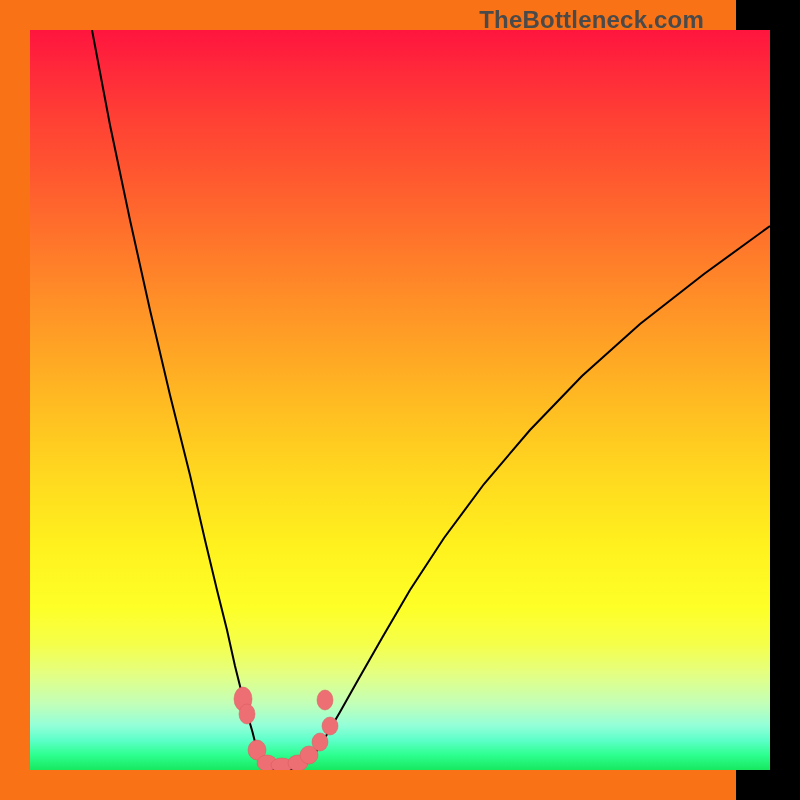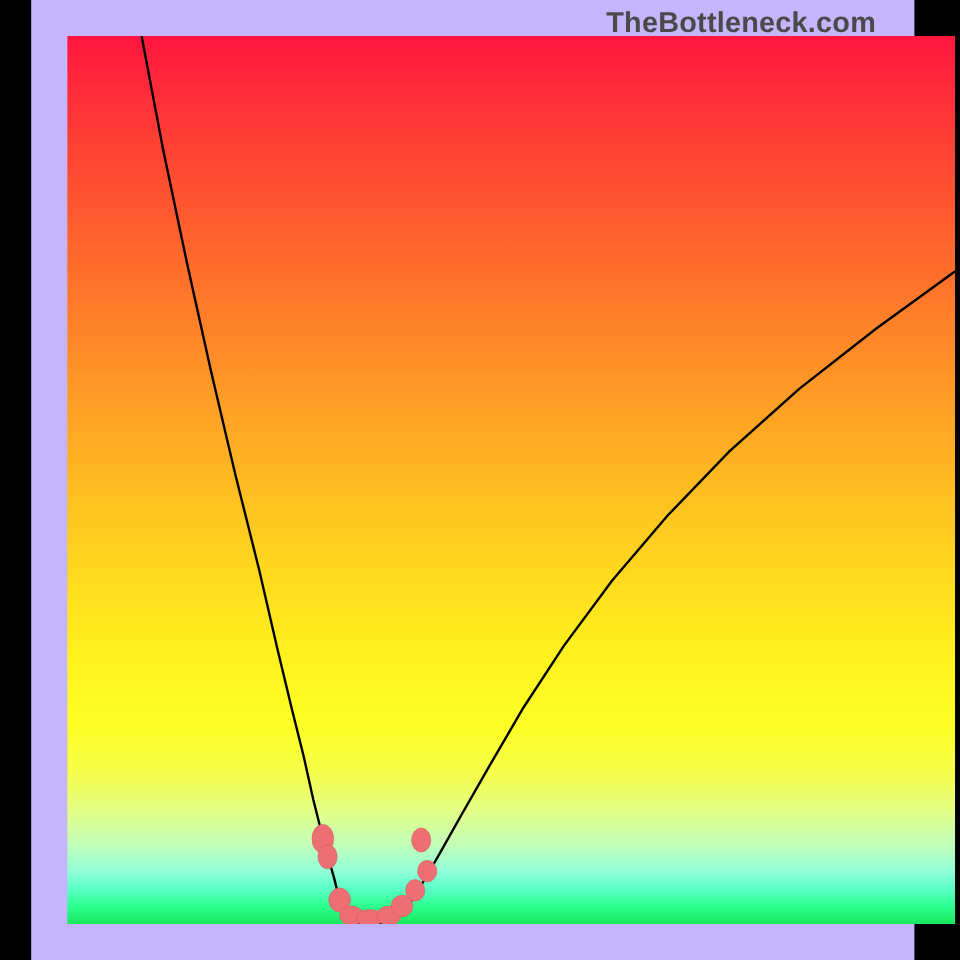--- a/index.html
+++ b/index.html
@@ -8,22 +8,21 @@
     width: 800px;
     height: 800px;
     overflow: hidden;
     background: #000;
     font-family: Arial, Helvetica, sans-serif;
   }
   .frame {
     position: absolute;
     left: 0; top: 0;
     width: 736px; height: 800px;
-    background: #c4b5fd;
-    margin-left: 26px;
+    background: #f97316;
   }
   .plot {
     position: absolute;
     left: 30px;
     top: 30px;
     width: 740px;
     height: 740px;
     overflow: hidden;
   }
   .gradient-bg {

